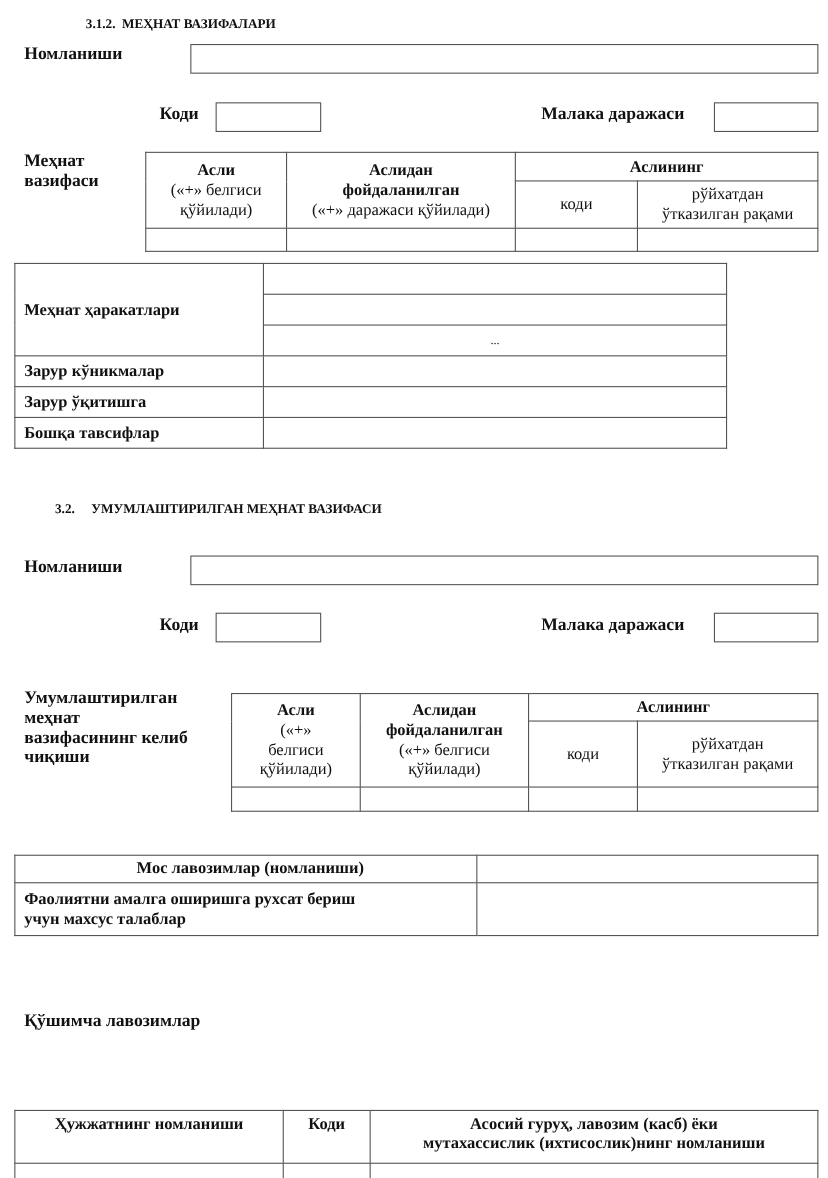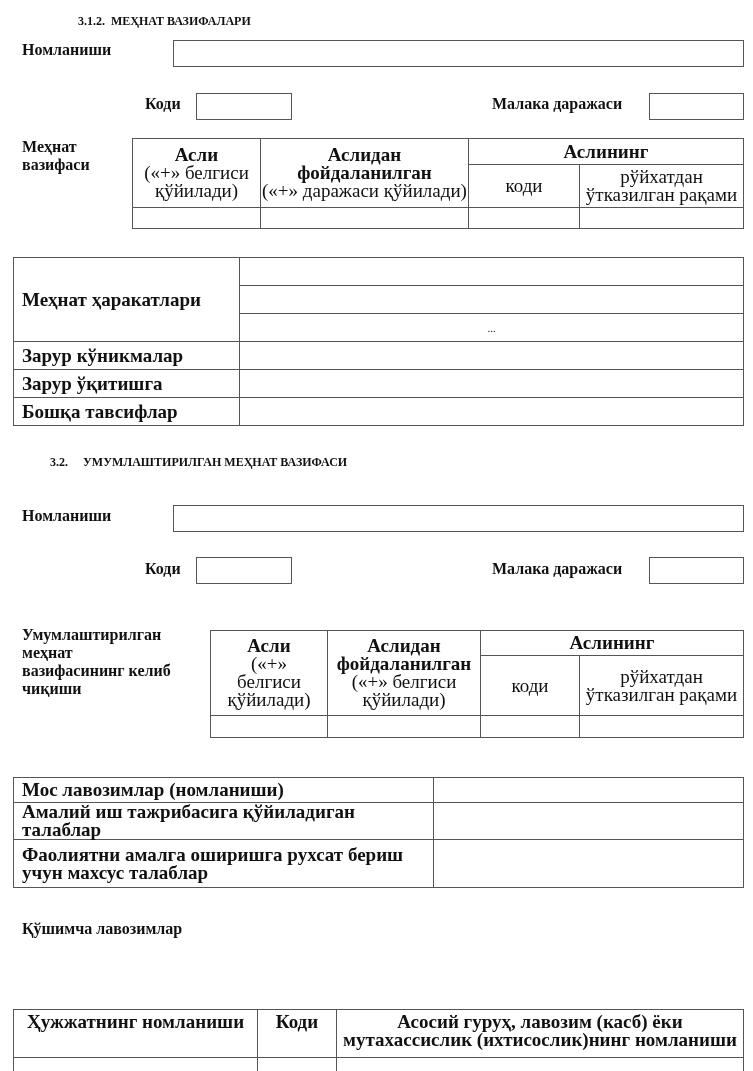--- a/index.html
+++ b/index.html
@@ -5,21 +5,21 @@
   html, body { margin:0; padding:0; background:#ffffff; }
   body { width:753px; height:1071px; position:relative; overflow:hidden;
          font-family:"Liberation Serif", "DejaVu Serif", serif; color:#111; }
   .abs { position:absolute; }
   .b { font-weight:bold; }
   .title { font-size:12px; font-weight:bold; white-space:pre; }
   .lbl { font-size:16px; font-weight:bold; line-height:18px; }
   .box { border:1.5px solid #555; box-sizing:border-box; background:#fff; }
   table { border-collapse:collapse; position:absolute; }
   td { border:1.3px solid #555; padding:0; text-align:center; vertical-align:middle;
-       font-size:19px; line-height:18px; }
+       font-size:15px; line-height:18px; }
   td.h { font-weight:bold; }
   td.l { text-align:left; padding-left:8px; font-weight:bold; }
   .dots { font-size:11px; }
 </style>
 </head>
 <body>
 
 <div class="abs title" style="left:78px; top:14px;">3.1.2.  МЕҲНАТ ВАЗИФАЛАРИ</div>
 
 <div class="abs lbl" style="left:22px; top:41px;">Номланиши</div>
@@ -60,21 +60,21 @@
   </tr>
   <tr style="height:21px;">
     <td></td>
     <td></td>
     <td></td>
     <td></td>
   </tr>
 </tbody>
   </table>
 
-<table style="left:13px; top:257px; width:731px;">
+<table style="left:13px; top:239px; width:648px;">
   <tbody>
       <tr style="height:28px;">
     <td rowspan="3" class="l" style="width:217px;">Меҳнат ҳаракатлари</td>
     <td></td>
   </tr>
   <tr style="height:28px;">
     <td></td>
   </tr>
   <tr style="height:28px;">
     <td class="dots">...</td>
@@ -141,25 +141,21 @@
     <td></td>
     <td></td>
     <td></td>
   </tr>
 </tbody>
   </table>
 
 <table style="left:13px; top:777px; width:731px;">
   <tbody>
       <tr style="height:25px;">
-    <td class="l" style="width:411px;">Мос лавозимлар (номланиши)</td>
-    <td></td>
-  </tr>
-  <tr style="height:27px;">
-    <td class="l">Амалий иш тажрибасига қўйиладиган талаблар</td>
+    <td class="l" style="width:411px;text-align:center;">Мос лавозимлар (номланиши)</td>
     <td></td>
   </tr>
   <tr style="height:48px;">
     <td class="l">
       <div>Фаолиятни амалга оширишга рухсат бериш</div>
       <div>учун махсус талаблар</div>
     </td>
     <td></td>
   </tr>
 </tbody>

